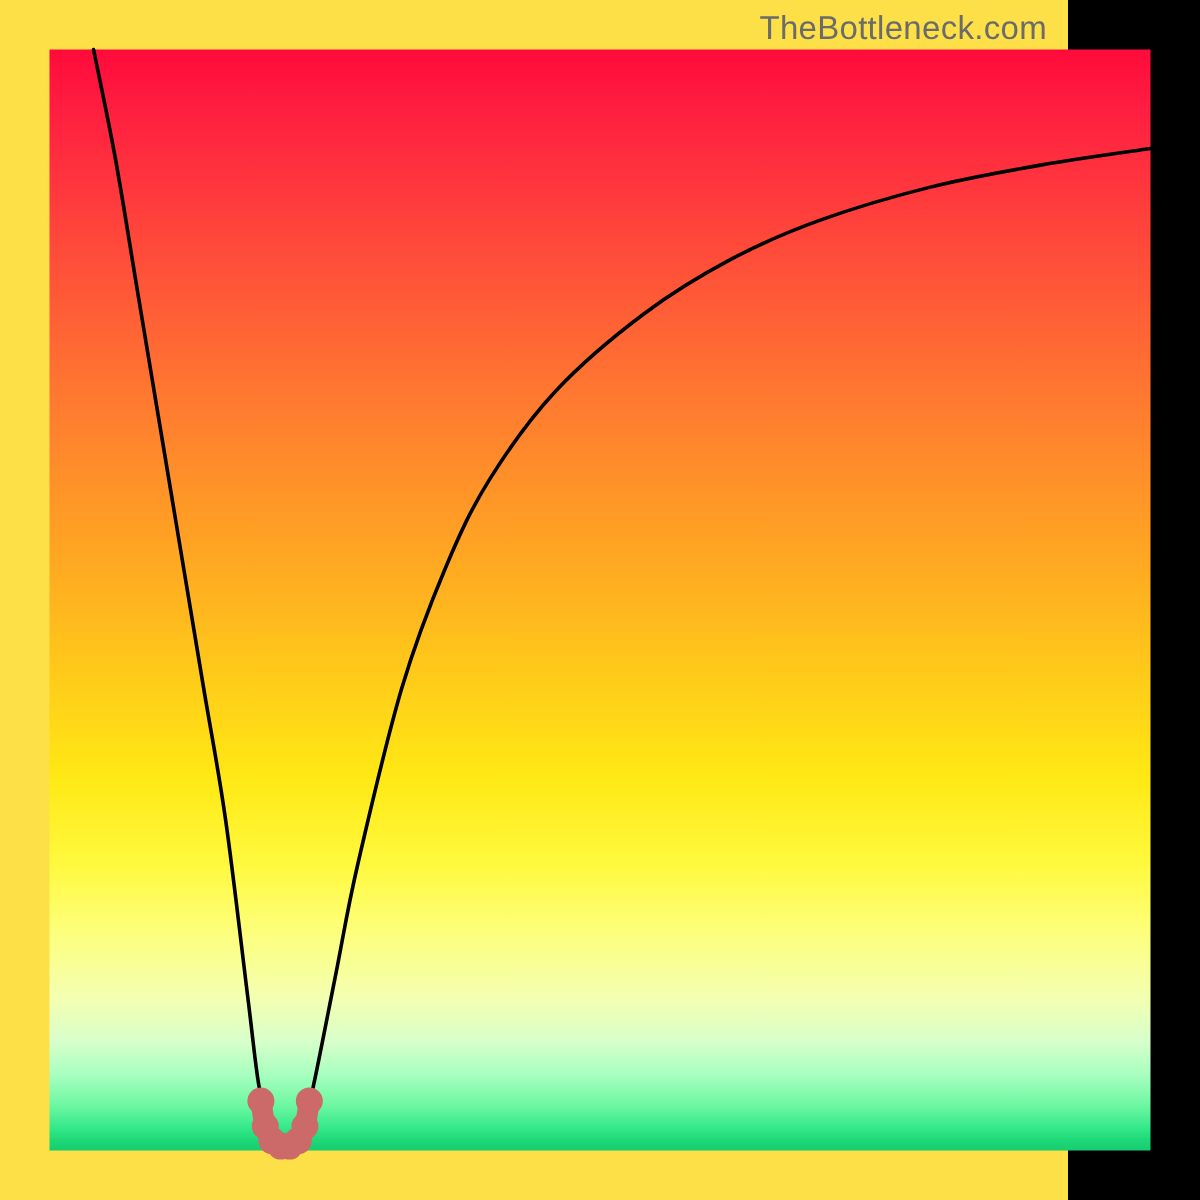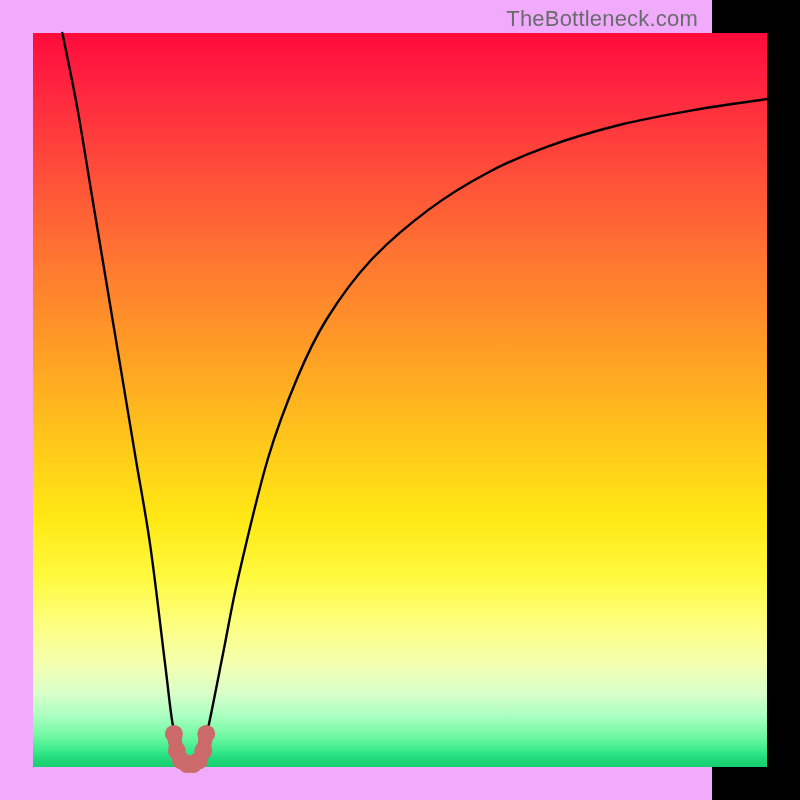--- a/index.html
+++ b/index.html
@@ -8,21 +8,21 @@
     width: 800px;
     height: 800px;
     overflow: hidden;
     background: #000;
     font-family: Arial, Helvetica, sans-serif;
   }
   .frame {
     position: relative;
     width: 712px;
     height: 800px;
-    background: #f0abfc;
+    background: #fde047;
   }
   .plot-area {
     position: absolute;
     left: 33px;
     top: 33px;
     width: 734px;
     height: 734px;
     
     background: linear-gradient(
       to bottom,

